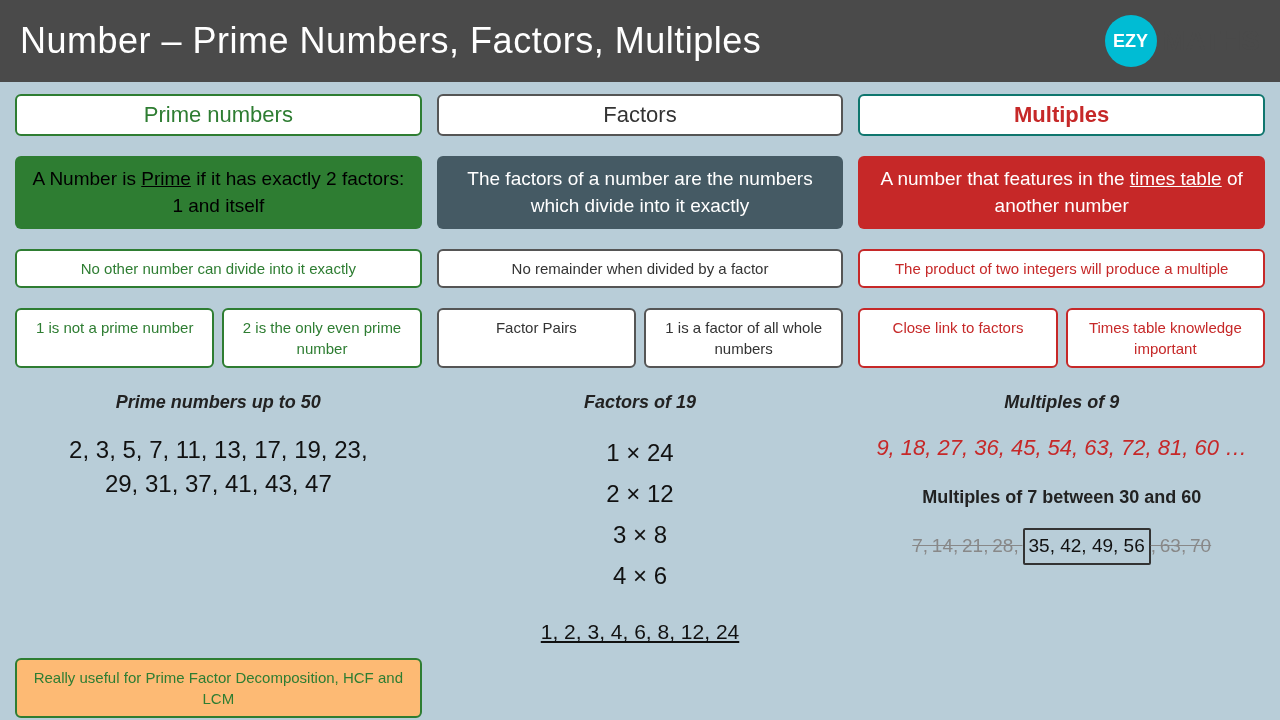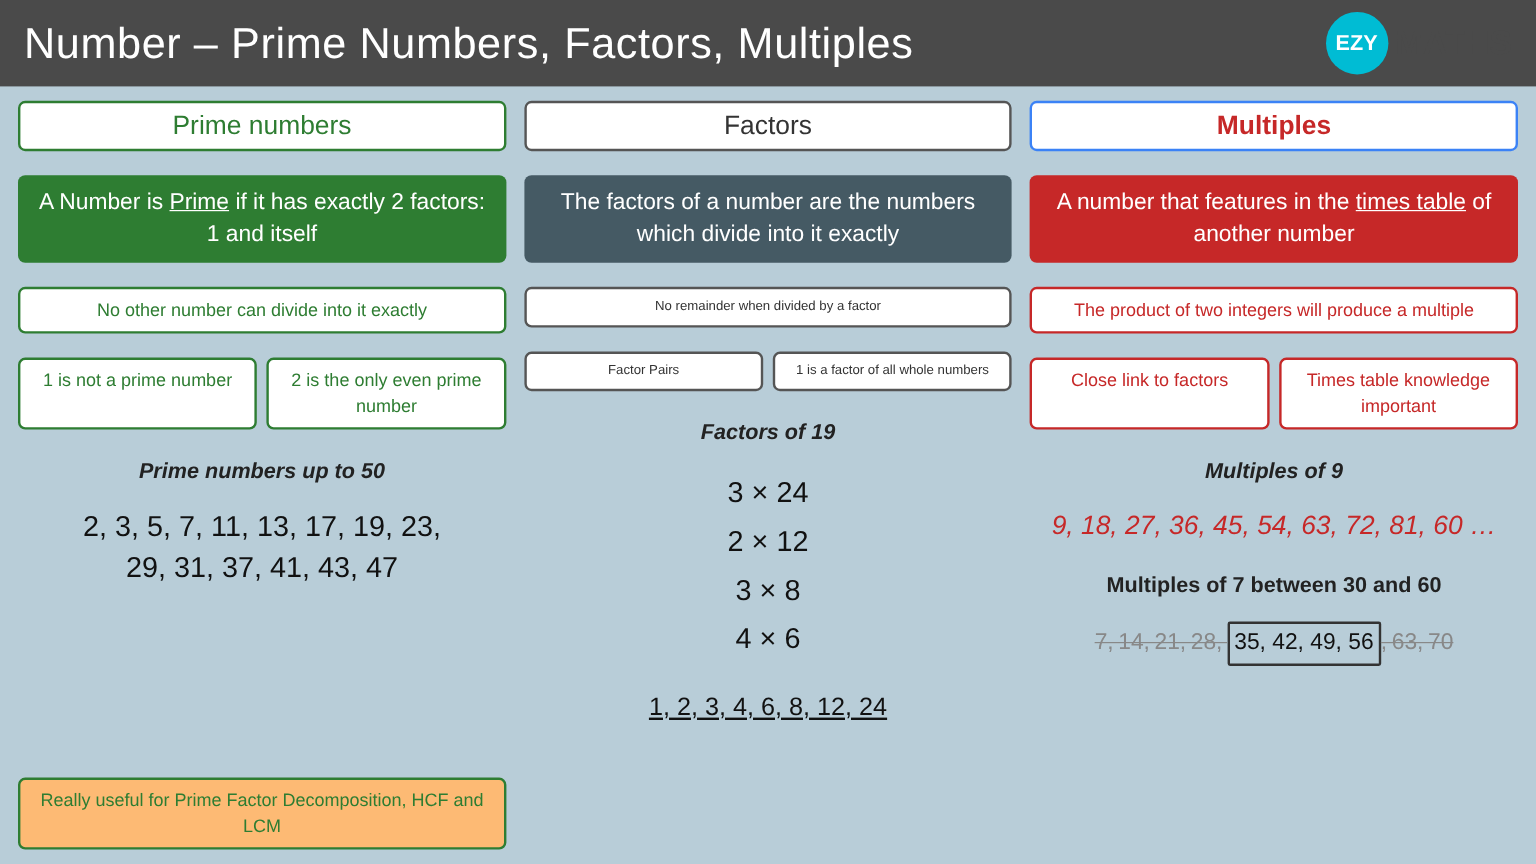--- a/index.html
+++ b/index.html
@@ -11,21 +11,21 @@
       overflow: hidden;
     }
 
     .header {
       background: #4a4a4a;
       color: white;
       padding: 10px 20px;
       display: flex;
       align-items: center;
       justify-content: space-between;
-      height: 72px;
+      height: 82px;
     }
 
     .header-title {
       font-size: 36px;
       font-weight: 400;
       letter-spacing: 0.5px;
     }
 
     .logo {
       display: flex;
@@ -81,34 +81,34 @@
       border: 2px solid #555;
       border-radius: 6px;
       padding: 6px 10px;
       text-align: center;
       font-size: 22px;
       color: #333;
       background: white;
     }
 
     .section-header-red {
-      border: 2px solid #3b82f6;
+      border: 2px solid #0f766e;
       border-radius: 6px;
       padding: 6px 10px;
       text-align: center;
       font-size: 22px;
       color: #c62828;
       background: white;
       font-weight: 600;
     }
 
     
     .def-box-green {
       background: #2e7d32;
-      color: #ffffff;
+      color: #000000;
       border-radius: 6px;
       padding: 10px 14px;
       text-align: center;
       font-size: 19px;
       line-height: 1.4;
     }
 
     .def-box-green u {
       text-decoration: underline;
     }
@@ -147,21 +147,21 @@
       color: #2e7d32;
       background: white;
       line-height: 1.4;
     }
 
     .info-box-gray {
       border: 2px solid #555;
       border-radius: 6px;
       padding: 7px 10px;
       text-align: center;
-      font-size: 11px;
+      font-size: 15px;
       color: #333;
       background: white;
       line-height: 1.4;
     }
 
     .info-box-red {
       border: 2px solid #c62828;
       border-radius: 6px;
       padding: 7px 10px;
       text-align: center;
@@ -304,21 +304,21 @@
   <div class="column">
     <div class="section-header-gray">Factors</div>
     <div class="def-box-gray">The factors of a number are the numbers which divide into it exactly</div>
     <div class="info-box-gray">No remainder when divided by a factor</div>
     <div class="two-col">
       <div class="info-box-gray">Factor Pairs</div>
       <div class="info-box-gray">1 is a factor of all whole numbers</div>
     </div>
     <div class="section-label">Factors of 19</div>
     <div class="factors-list">
-      <div>3 × 24</div>
+      <div>1 × 24</div>
       <div>2 × 12</div>
       <div>3 × 8</div>
       <div>4 × 6</div>
     </div>
     <div class="factors-all">1, 2, 3, 4, 6, 8, 12, 24</div>
   </div>
 
   <div class="column">
     <div class="section-header-red">Multiples</div>
     <div class="def-box-red">

